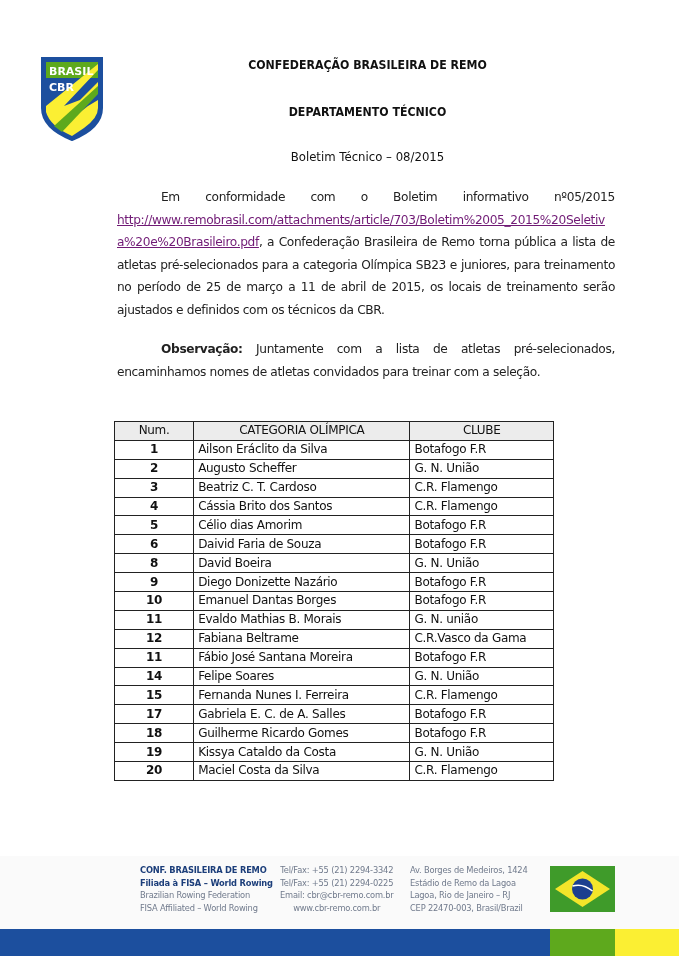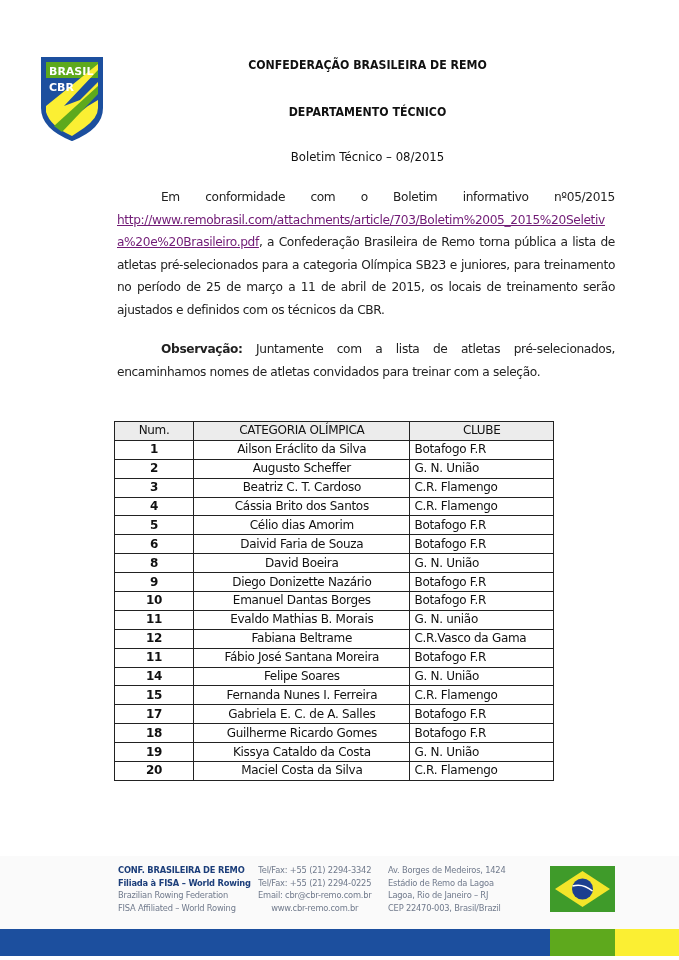--- a/index.html
+++ b/index.html
@@ -36,27 +36,27 @@
     border-collapse: collapse;
     font-family: "DejaVu Sans", sans-serif; font-size: 12px; color: #111;
     letter-spacing: -0.3px;
   }
   table.athletes th, table.athletes td {
     border: 1.3px solid #222; height: 18.9px; padding: 0 4px; line-height: 17px;
     box-sizing: border-box;
   }
   table.athletes th { background: #ececec; font-weight: normal; text-align: center; }
   .col-num { width: 88px; text-align: center; font-weight: bold; }
-  .col-name { width: 248px; text-align: center; }
+  .col-name { width: 248px; }
   .col-club { width: 161px; }
 
   .footer-bg { position: absolute; left: 0; top: 856px; width: 679px; height: 73px; background: #fafafa; }
   .footer-col {
     position: absolute; top: 864px; font-family: "DejaVu Sans", sans-serif;
-    font-size: 8.3px; line-height: 12.5px; color: #707a8c; letter-spacing: -0.2px;
+    font-size: 8.3px; line-height: 12.5px; color: #707a8c; letter-spacing: -0.2px; margin-left: 22px;
   }
   .footer-col .strong { color: #1c3e7a; font-weight: bold; }
   #fc1 { left: 118px; }
   #fc2 { left: 258px; text-align: center; }
   #fc3 { left: 388px; }
   .flag { position: absolute; left: 550px; top: 866px; width: 65px; height: 46px; }
   .band { position: absolute; top: 929px; height: 27px; }
   #band-blue { left: 0; width: 550px; background: #1c4f9e; }
   #band-green { left: 550px; width: 65px; background: #5ea91d; }
   #band-yellow { left: 615px; width: 64px; background: #fbef33; }

